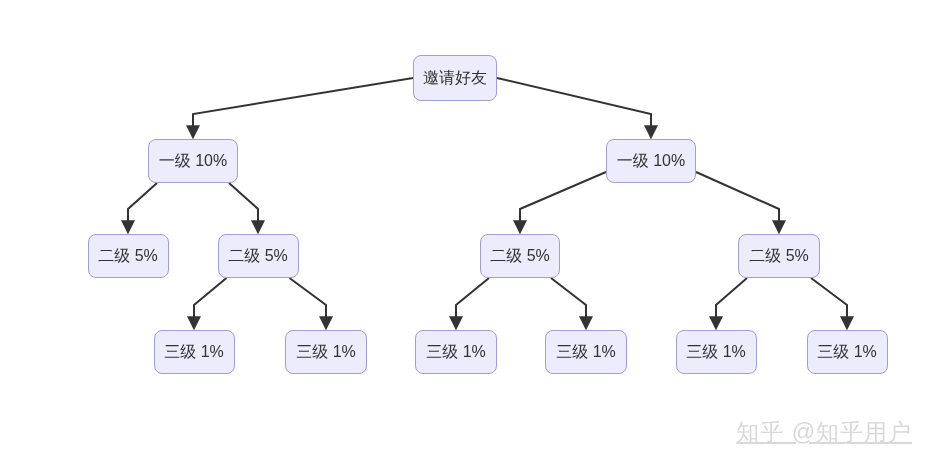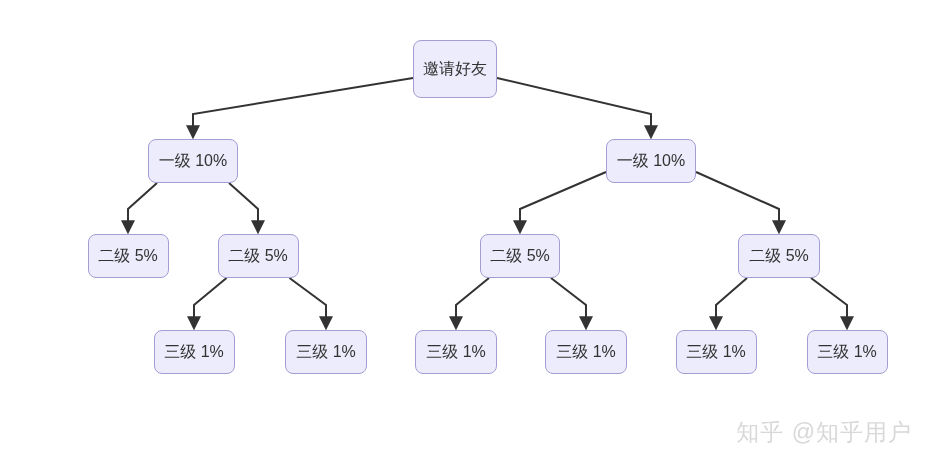--- a/index.html
+++ b/index.html
@@ -65,28 +65,28 @@
         <path d="M696,172 L779,209 L779,232" fill="none" stroke="#333333" stroke-width="2" marker-end="url(#arrowhead)"></path>
         <path d="M226.5,278 L194,305 L194,328" fill="none" stroke="#333333" stroke-width="2" marker-end="url(#arrowhead)"></path>
         <path d="M289.5,278 L326,305 L326,328" fill="none" stroke="#333333" stroke-width="2" marker-end="url(#arrowhead)"></path>
         <path d="M489,278 L456,305 L456,328" fill="none" stroke="#333333" stroke-width="2" marker-end="url(#arrowhead)"></path>
         <path d="M551,278 L586,305 L586,328" fill="none" stroke="#333333" stroke-width="2" marker-end="url(#arrowhead)"></path>
         <path d="M747,278 L716,305 L716,328" fill="none" stroke="#333333" stroke-width="2" marker-end="url(#arrowhead)"></path>
         <path d="M811,278 L847,305 L847,328" fill="none" stroke="#333333" stroke-width="2" marker-end="url(#arrowhead)"></path>
       </g>
   </svg>
   <div id="node-layer">
-      <div class="node" style="left: 413px; top: 40px; width: 84px; height: 58px;">邀请好友</div>
+      <div class="node" style="left: 413px; top: 55px; width: 84px; height: 46px;">邀请好友</div>
       <div class="node" style="left: 148px; top: 139px; width: 90px; height: 44px;">一级 10%</div>
       <div class="node" style="left: 606px; top: 139px; width: 90px; height: 44px;">一级 10%</div>
       <div class="node" style="left: 87.5px; top: 234px; width: 81px; height: 44px;">二级 5%</div>
       <div class="node" style="left: 217.5px; top: 234px; width: 81px; height: 44px;">二级 5%</div>
       <div class="node" style="left: 480px; top: 234px; width: 80px; height: 44px;">二级 5%</div>
       <div class="node" style="left: 738px; top: 234px; width: 82px; height: 44px;">二级 5%</div>
       <div class="node" style="left: 153.5px; top: 330px; width: 81px; height: 44px;">三级 1%</div>
       <div class="node" style="left: 285px; top: 330px; width: 82px; height: 44px;">三级 1%</div>
       <div class="node" style="left: 415px; top: 330px; width: 82px; height: 44px;">三级 1%</div>
       <div class="node" style="left: 545px; top: 330px; width: 82px; height: 44px;">三级 1%</div>
       <div class="node" style="left: 675.5px; top: 330px; width: 81px; height: 44px;">三级 1%</div>
       <div class="node" style="left: 806.5px; top: 330px; width: 81px; height: 44px;">三级 1%</div>
     </div>
-  <div class="watermark" style="color: rgb(216, 216, 216);">知乎 @知乎用户</div>
+  <div class="watermark" style="color: rgb(216, 216, 216); text-decoration: underline;">知乎 @知乎用户</div>
 </div>
 
 </body></html>

